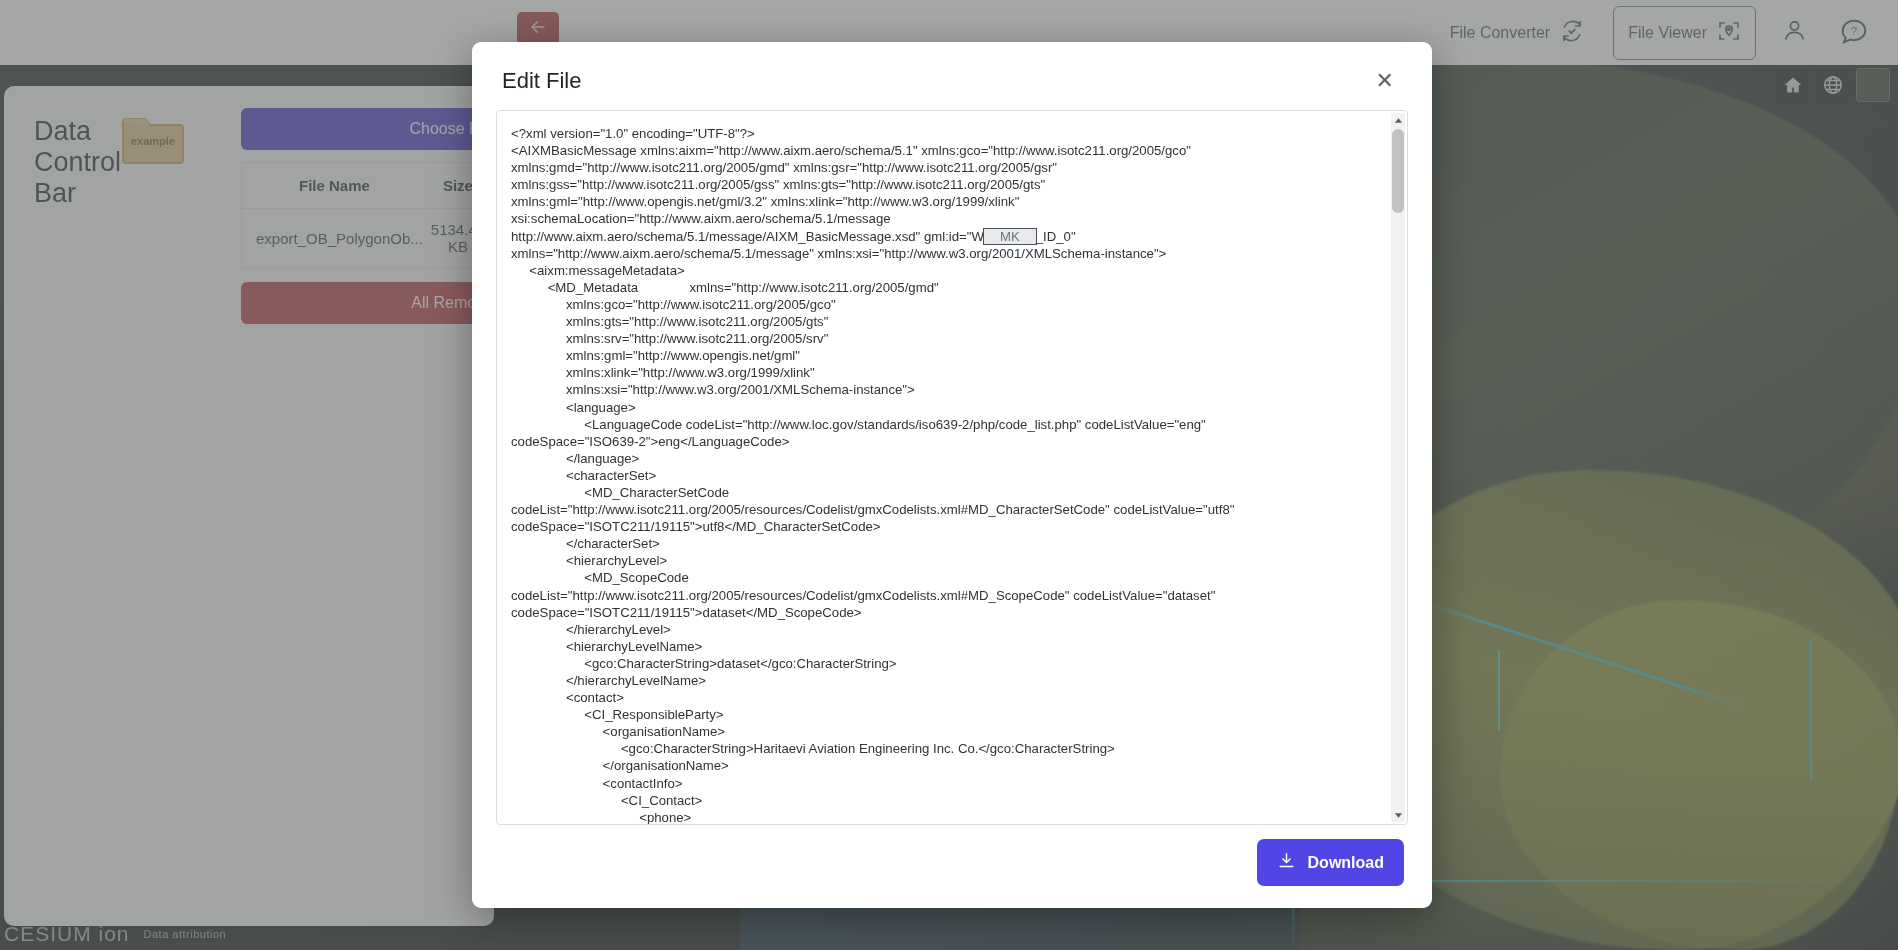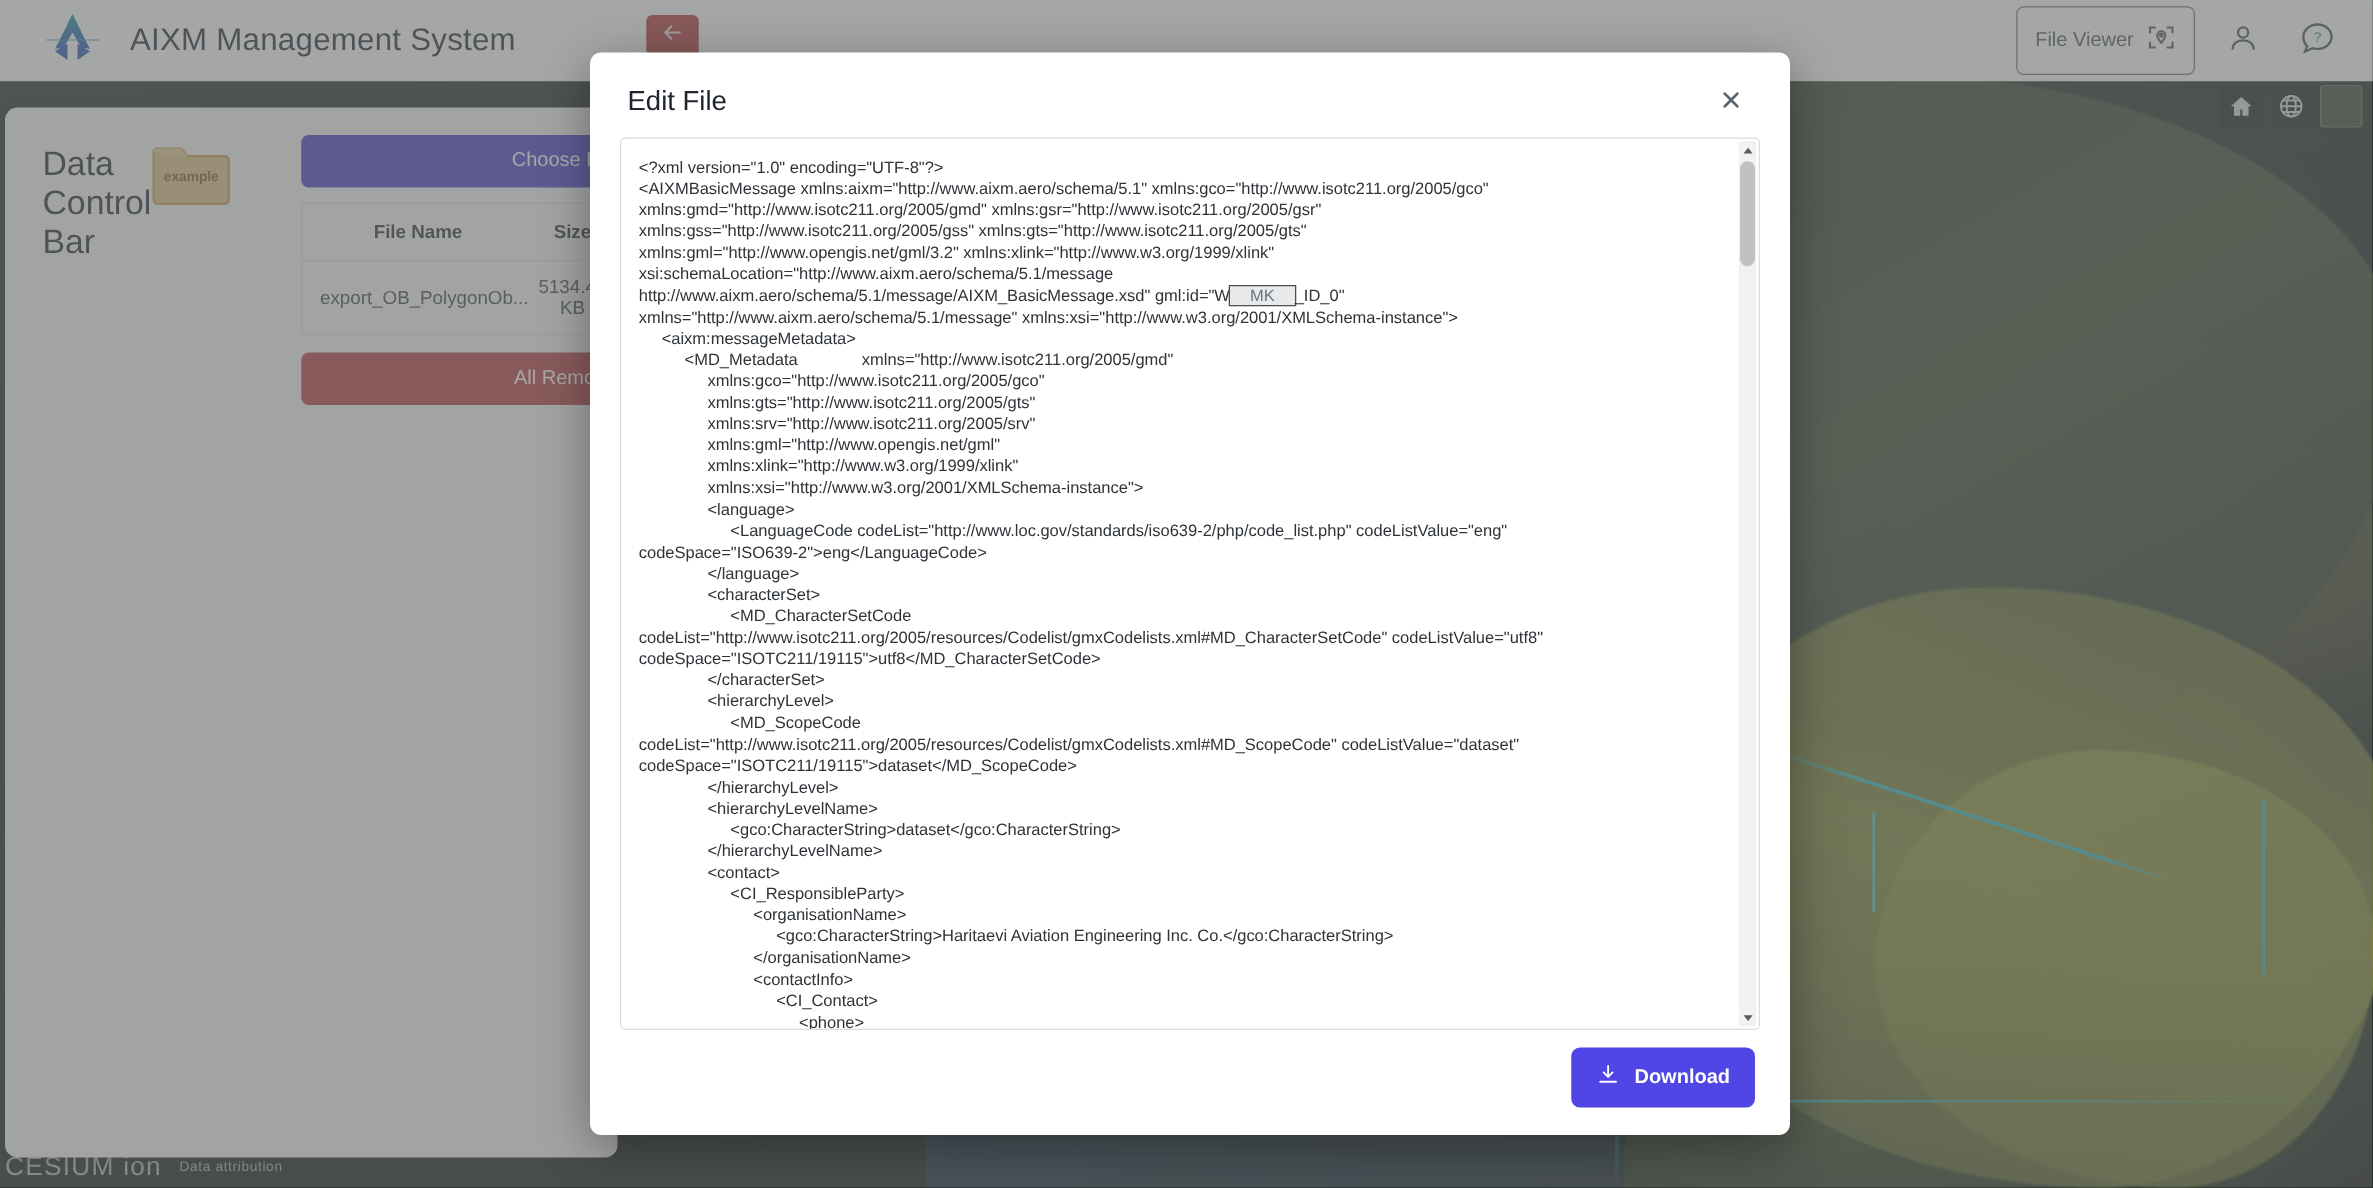--- a/index.html
+++ b/index.html
@@ -256,42 +256,36 @@
     <div class="tool" style="background:#3a4232;border:1px solid #5d6650;"></div>
   </div>
 
   <div id="cesium-credit">
     <span class="ion-logo">CESIUM ion</span>
     <span class="attr">Data attribution</span>
   </div>
 </div>
 
 <div id="header">
-  <div id="brand">
-    <span>
-      <svg width="48" height="44" viewBox="0 0 48 44">
-        <defs>
-          <linearGradient id="lg" x1="0" y1="0" x2="0" y2="1">
-            <stop offset="0%" stop-color="#12968f"></stop>
-              <stop offset="55%" stop-color="#1f6fae"></stop>
-            <stop offset="100%" stop-color="#2456b8"></stop>
-          </linearGradient>
-        </defs>
-        <path d="M24 3 C28 11, 33 22, 38 31 L31 30 L24 18 L17 30 L10 31 C15 22, 20 11, 24 3 Z" fill="url(#lg)"></path>
-        <path d="M10 33 L20 27 L20 40 Z" fill="#2456b8"></path>
-        <path d="M38 33 L28 27 L28 40 Z" fill="#2456b8"></path>
-        <path d="M3 24 H45" stroke="#15978e" stroke-width="1.2" opacity=".55"></path>
-      </svg>
-    </span>
-    <span id="brand-title">AIXM Management System</span>
-  </div>
 
   <div id="header-spacer"></div>
 
   <div id="header-actions">
+    <div class="hdr-btn">
+      <span>File Converter</span>
+      <span>
+        <svg width="24" height="24" viewBox="0 0 24 24" fill="none" stroke="currentColor" stroke-width="1.7" stroke-linecap="round">
+          <path d="M20 6a9 9 0 0 0-15.5 2"></path>
+            <path d="M4 18a9 9 0 0 0 15.5-2"></path>
+          <path d="M20 2.5V7h-4.4"></path>
+            <path d="M4 21.5V17h4.4"></path>
+          <path d="M9.2 12.2l2 2 3.6-3.9"></path>
+        </svg>
+      </span>
+    </div>
 
     <div class="hdr-btn boxed">
       <span>File Viewer</span>
       <span>
         <svg width="24" height="24" viewBox="0 0 24 24" fill="none" stroke="currentColor" stroke-width="1.7" stroke-linecap="round">
           <path d="M3 8V4h4M21 8V4h-4M3 16v4h4M21 16v4h-4"></path>
           <path d="M12 7a3.2 3.2 0 0 1 3.2 3.2c0 2.4-3.2 6-3.2 6s-3.2-3.6-3.2-6A3.2 3.2 0 0 1 12 7z"></path>
           <circle cx="12" cy="10.2" r="1.1" fill="currentColor"></circle>
         </svg>
       </span>

